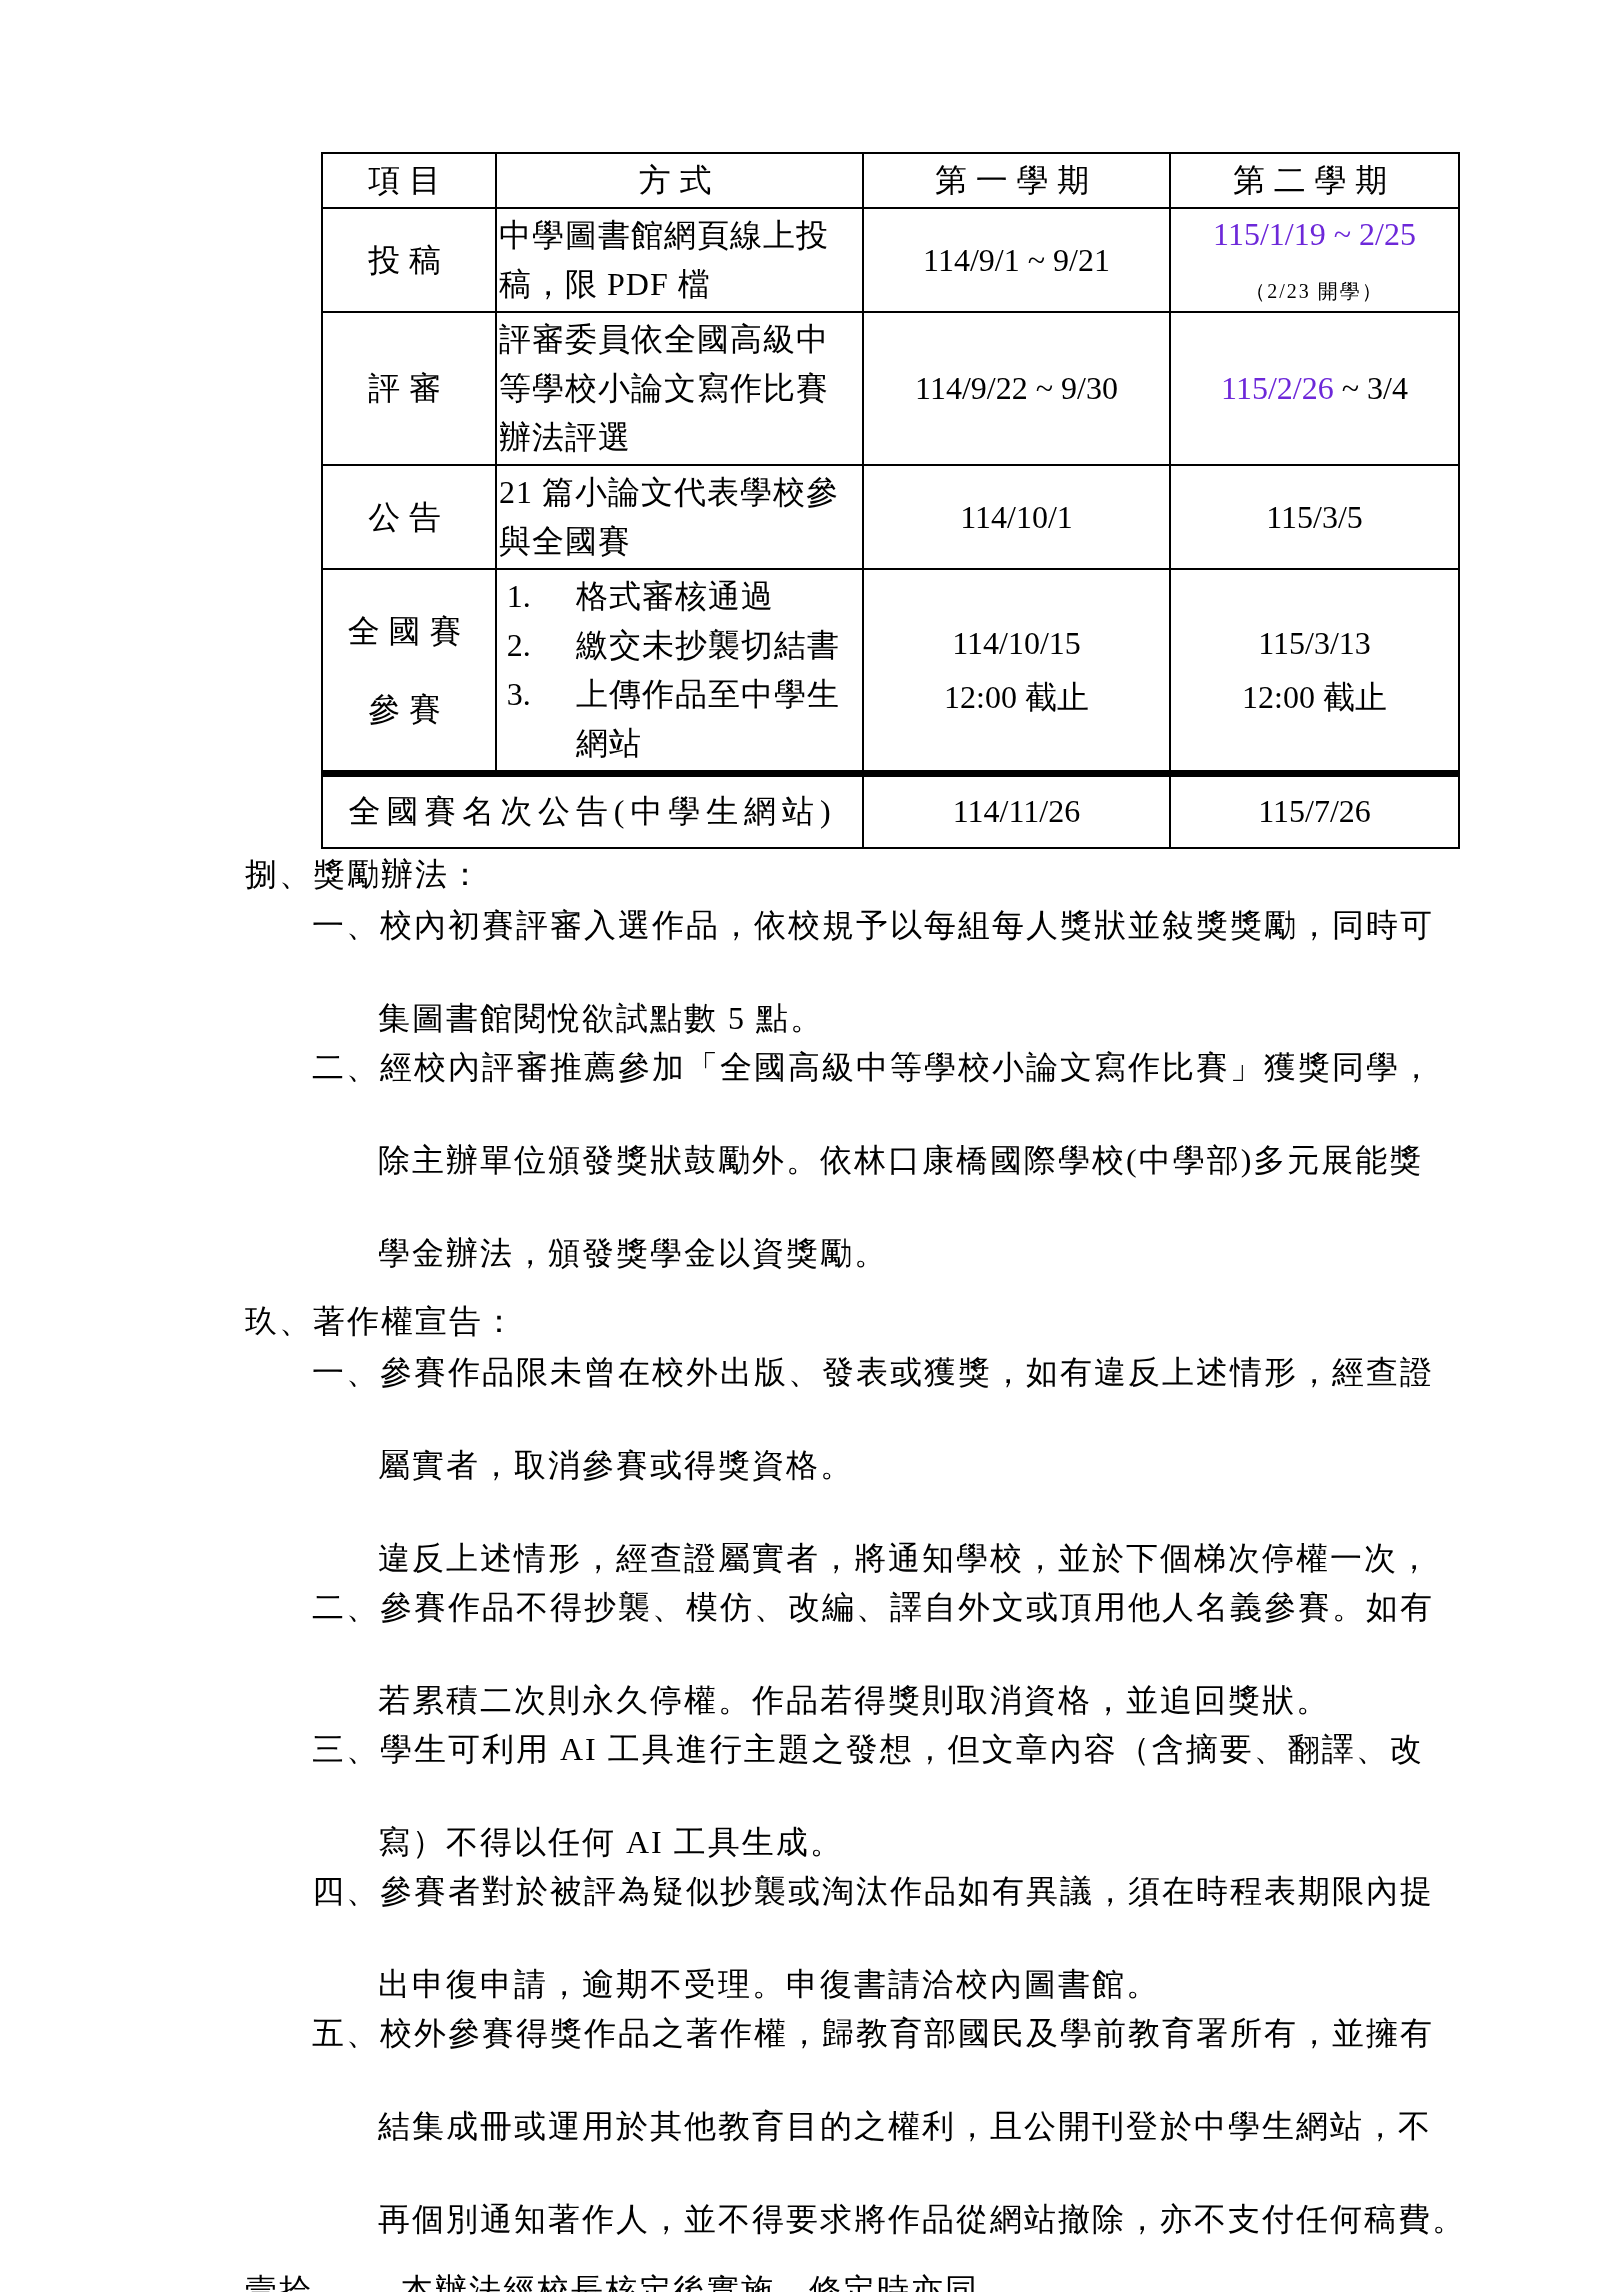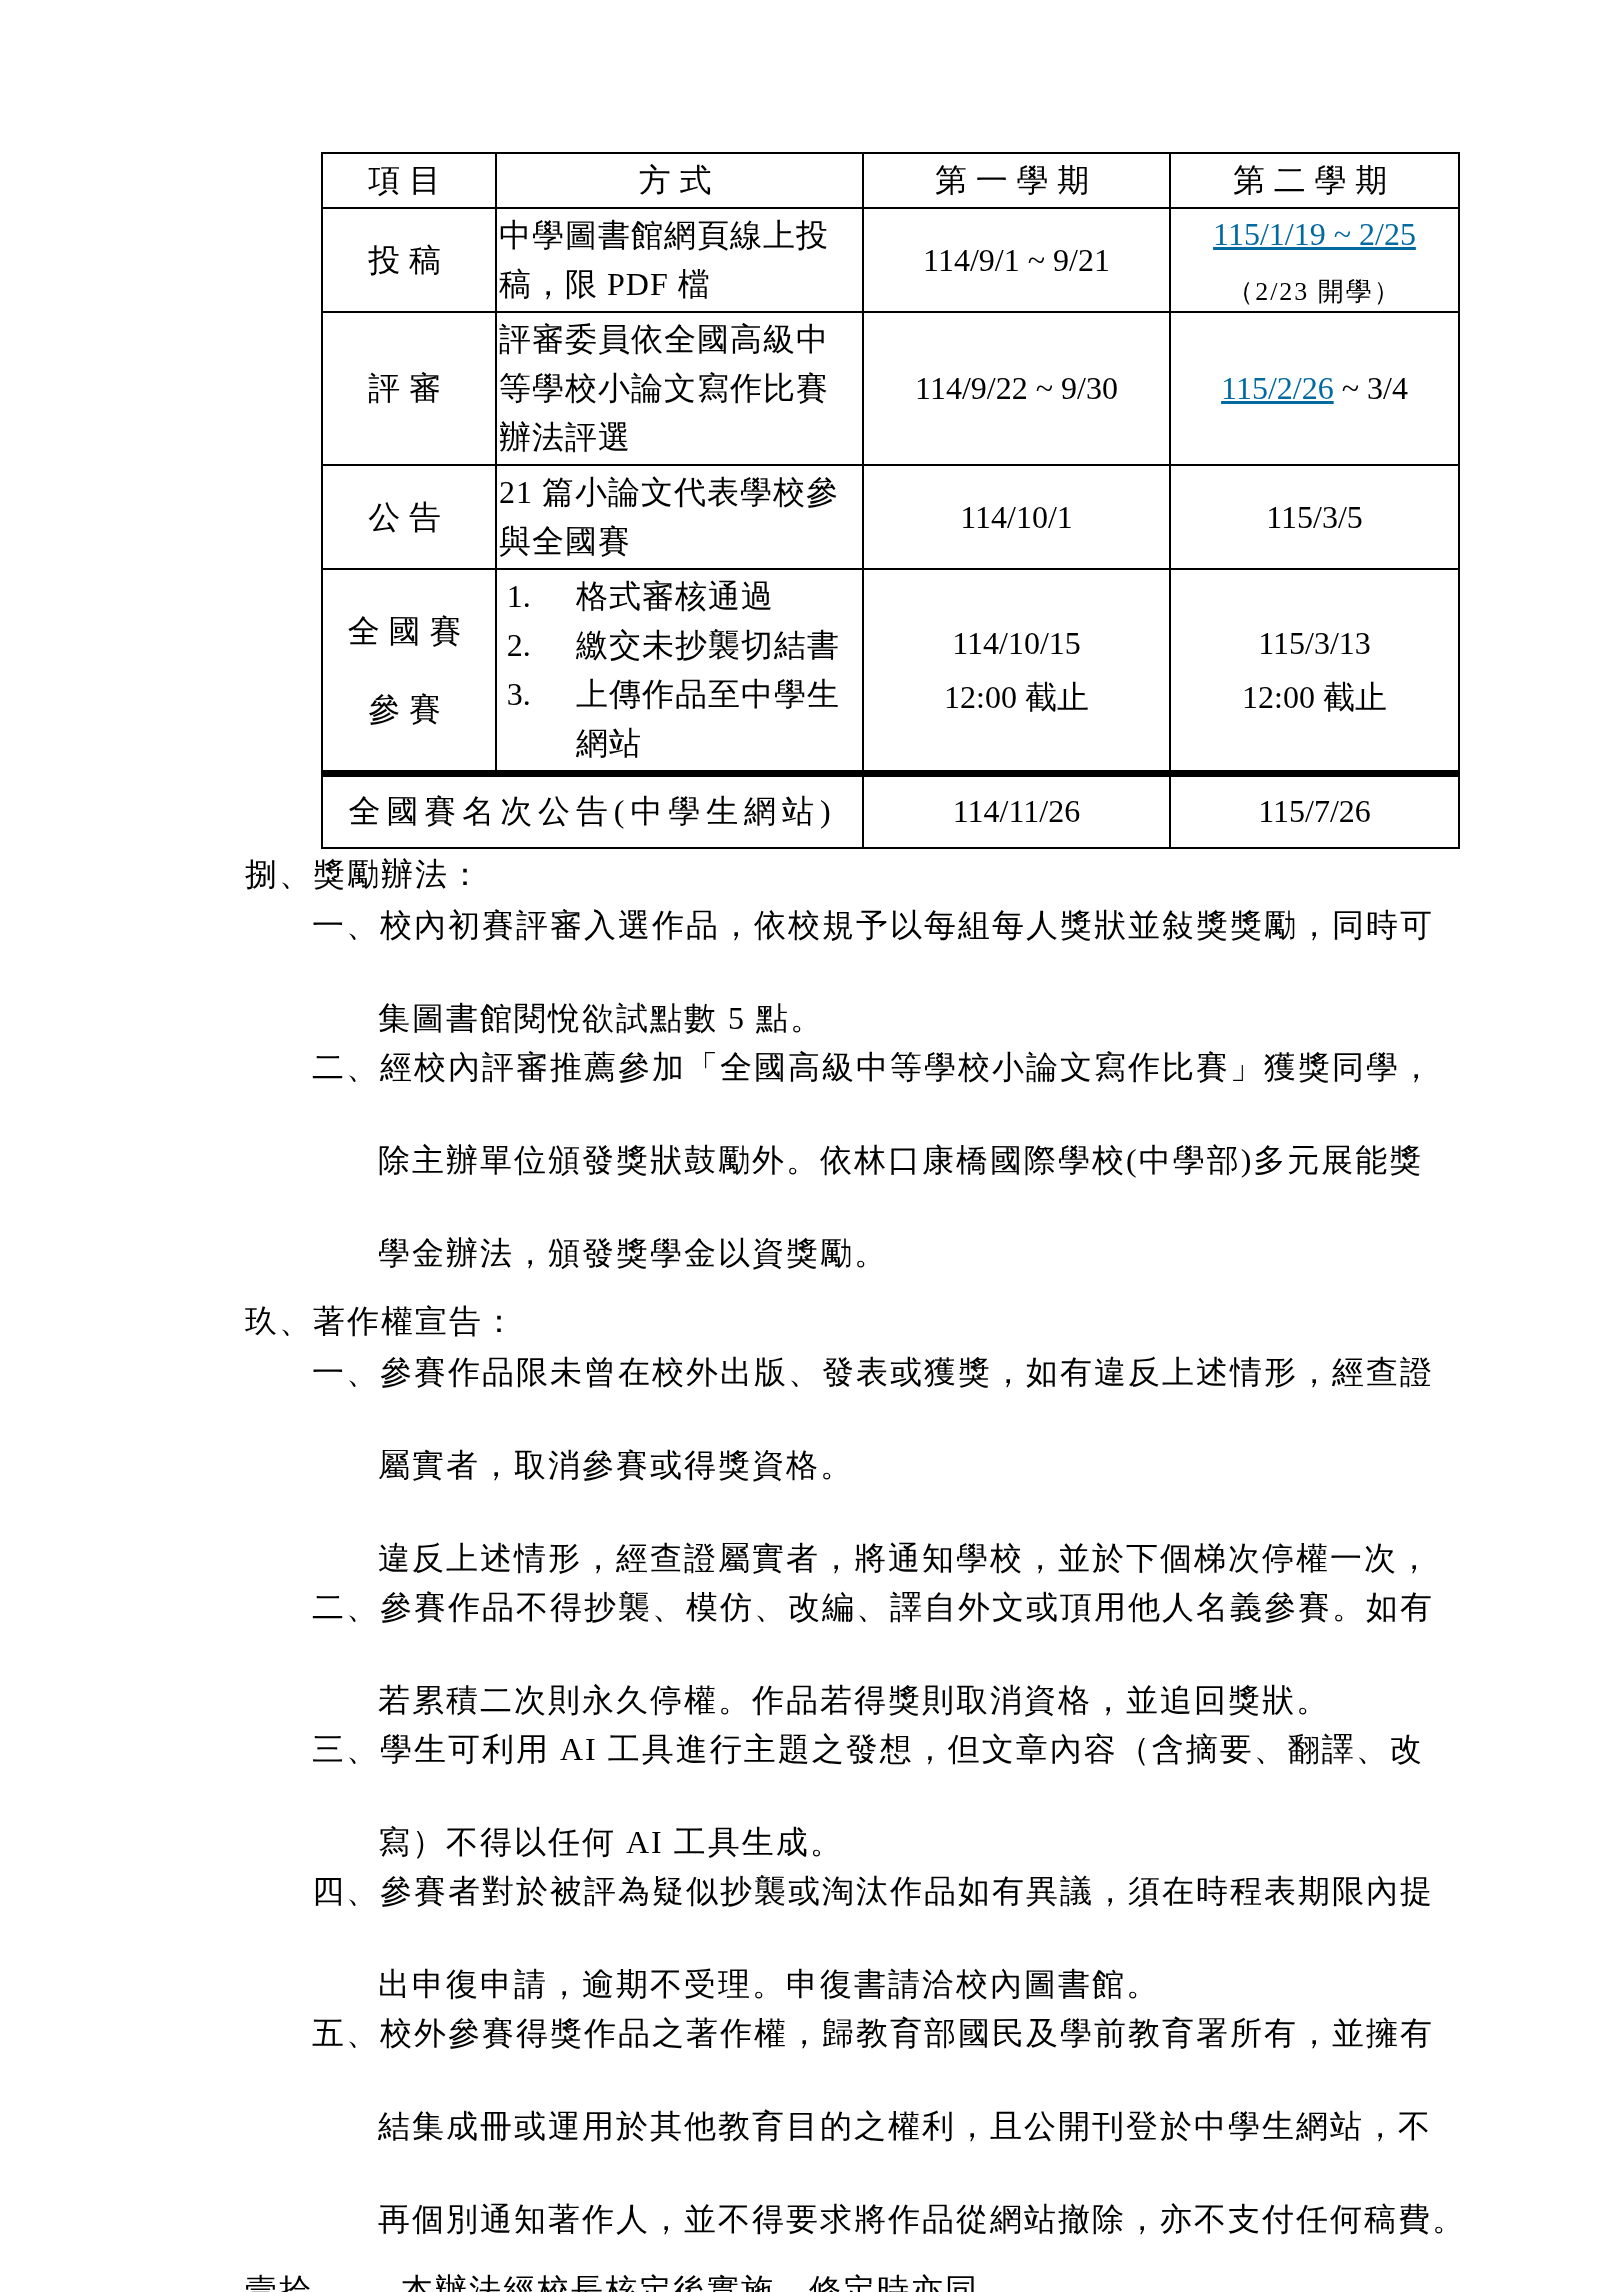--- a/index.html
+++ b/index.html
@@ -17,22 +17,22 @@
     border:2.9px solid #000; padding:2px; font-size:32px; vertical-align:middle;
     overflow:hidden;
   }
   td.c-head   { text-align:center; letter-spacing:8.8px; }
   td.c-item   { text-align:center; letter-spacing:8.8px; line-height:43px; }
   td.c-item2  { text-align:center; letter-spacing:8.8px; line-height:78px; }
   td.c-method { padding:0 7.8px 0 12.7px; letter-spacing:1px; }
   .m-line     { line-height:49px; white-space:nowrap; }
   td.c-date   { text-align:center; }
   .d-line     { line-height:54px; white-space:nowrap; }
-  .red        { color:#0369a1;text-decoration:underline; }
-  .note       { font-size:26px; letter-spacing:2px; margin-top:21px; line-height:31px; }
+  .red        { color:#6d28d9; }
+  .note       { font-size:20px; letter-spacing:2px; margin-top:21px; line-height:31px; }
   .sem2-top   { line-height:41px; white-space:nowrap; }
   .step       { position:relative; padding-left:77px; line-height:49px; white-space:nowrap; }
   .step .num  { position:absolute; left:7.8px; top:0; letter-spacing:0; }
   tr.foot td  { border-top:7.8px solid #000; }
   td.c-flabel { text-align:center; letter-spacing:5.9px; }
   
   .body-text { position:absolute; left:245px; top:852px; width:1274px; }
   .t-line {
     height:49px; line-height:49px; font-size:32px; letter-spacing:2px;
     white-space:nowrap;

